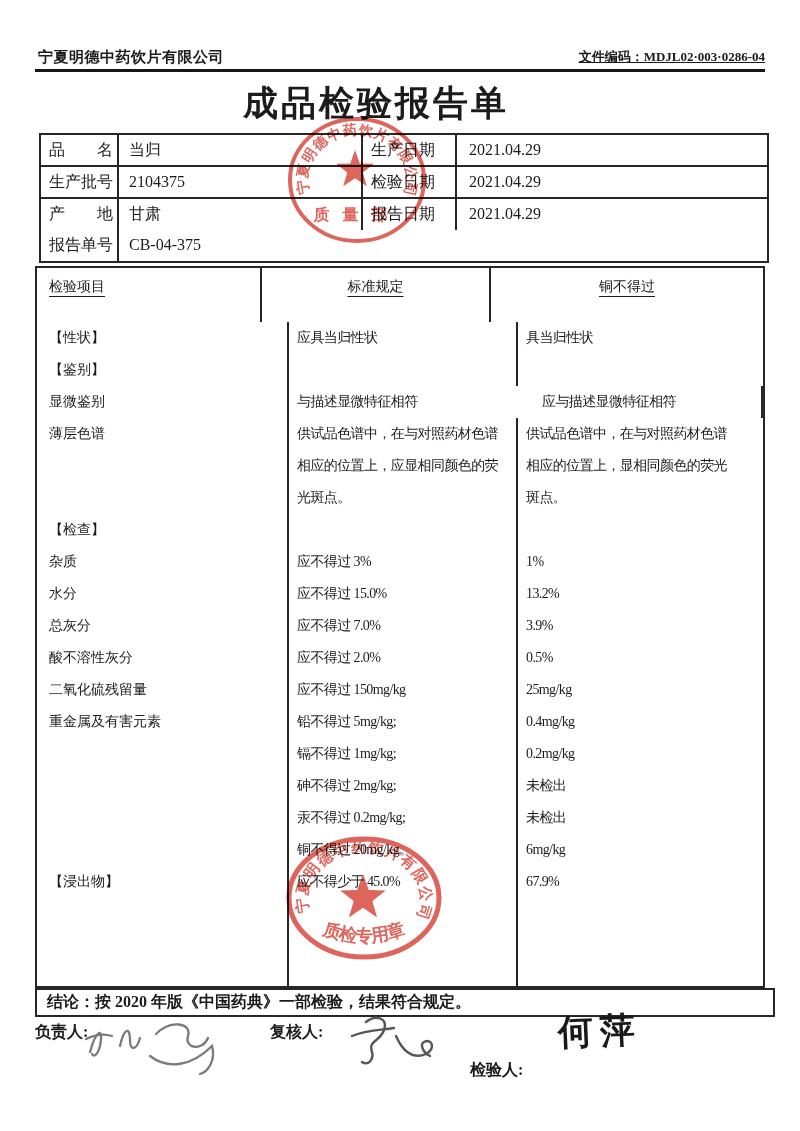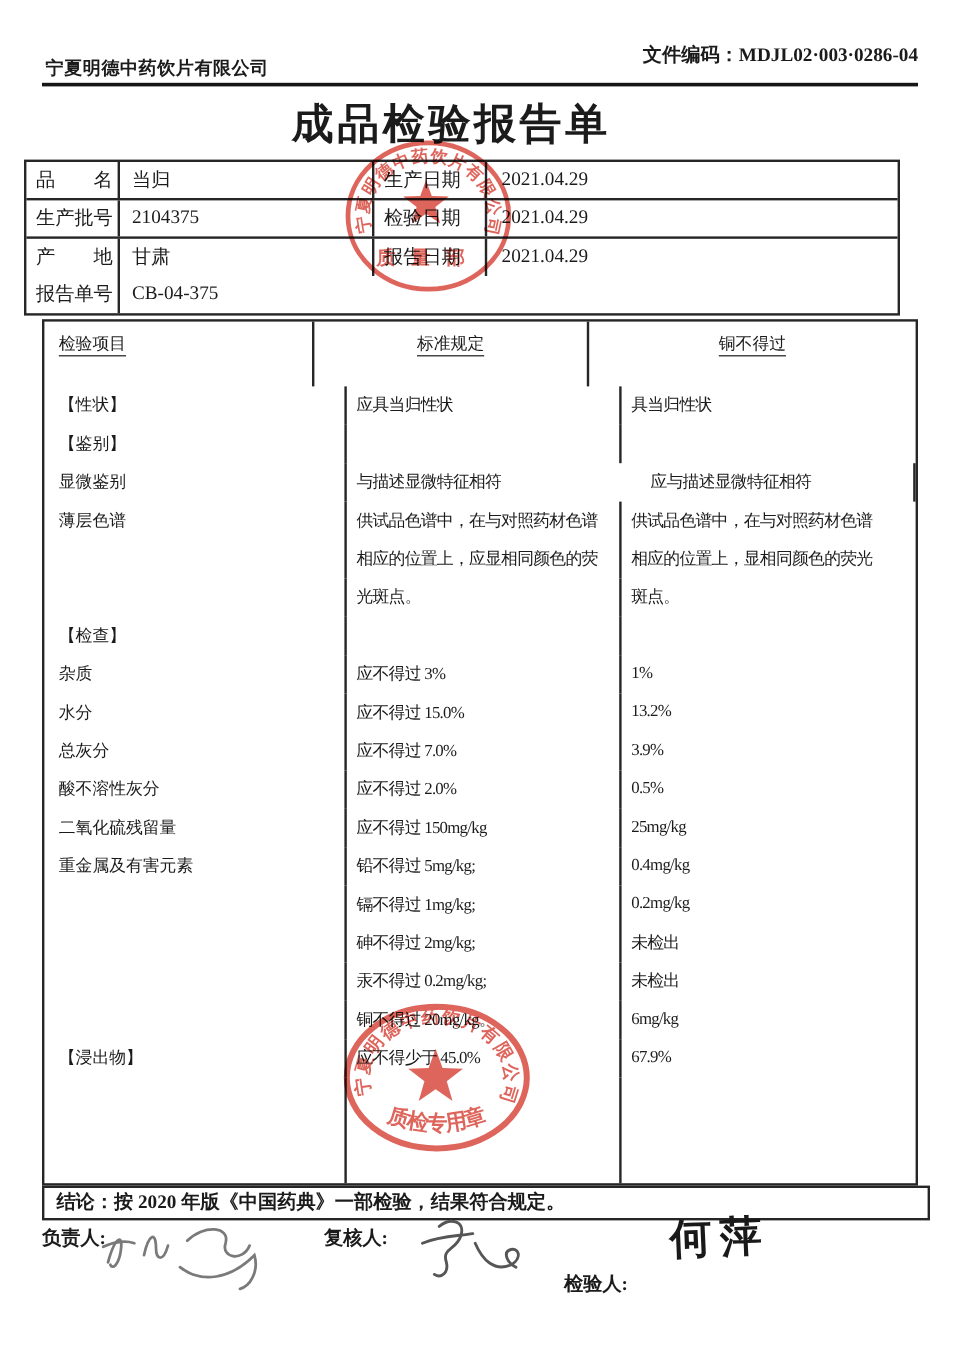--- a/index.html
+++ b/index.html
@@ -2,33 +2,33 @@
 <html><head>
 <meta charset="utf-8">
 <style>
   html,body{margin:0;padding:0;background:#ffffff;}
   body{width:800px;height:1131px;position:relative;overflow:hidden;
        font-family:"Liberation Serif","DejaVu Serif",serif;color:#1b1b1b;}
   .abs{position:absolute;}
 
   
   .co-name{top:48px;left:38px;font-size:15px;font-weight:700;letter-spacing:.5px;}
-  .doc-code{top:36px;right:35px;font-size:16px;font-weight:700;}
+  .doc-code{top:48px;right:35px;font-size:13px;font-weight:700;text-decoration:underline;}
   .top-rule{top:69px;left:35px;width:730px;height:3px;background:#161616;}
   .doc-title{top:80px;left:0;width:752px;text-align:center;font-size:35px;
              font-weight:700;letter-spacing:3px;}
 
   
-  .info-table{top:133px;left:20px;width:726px;height:126px;border:2px solid #262626;
+  .info-table{top:133px;left:39px;width:726px;height:126px;border:2px solid #262626;
               display:flex;flex-direction:column;font-size:16px;}
   .irow{flex:1;display:flex;align-items:center;border-bottom:2px solid #262626;}
   .irow:last-child{border-bottom:none;}
   .ic{height:100%;display:flex;align-items:center;box-sizing:border-box;}
   .il1{width:78px;padding-left:8px;border-right:2px solid #262626;}
-  .iv1{width:212px;padding-left:10px;border-right:2px solid #262626;}
+  .iv1{width:244px;padding-left:10px;border-right:2px solid #262626;}
   .il2{width:94px;padding-left:8px;border-right:2px solid #262626;}
   .iv2{flex:1;padding-left:12px;}
   .iv1w{flex:1;padding-left:10px;}
 
   
   .mtable{top:266px;left:35px;width:726px;height:718px;border:2px solid #262626;
           display:flex;flex-direction:column;font-size:14px;}
   .mhead{height:54px;display:flex;}
   .mh{box-sizing:border-box;display:flex;align-items:flex-start;padding-top:10px;}
   .mh1{width:225px;border-right:2px solid #262626;padding-left:12px;}

